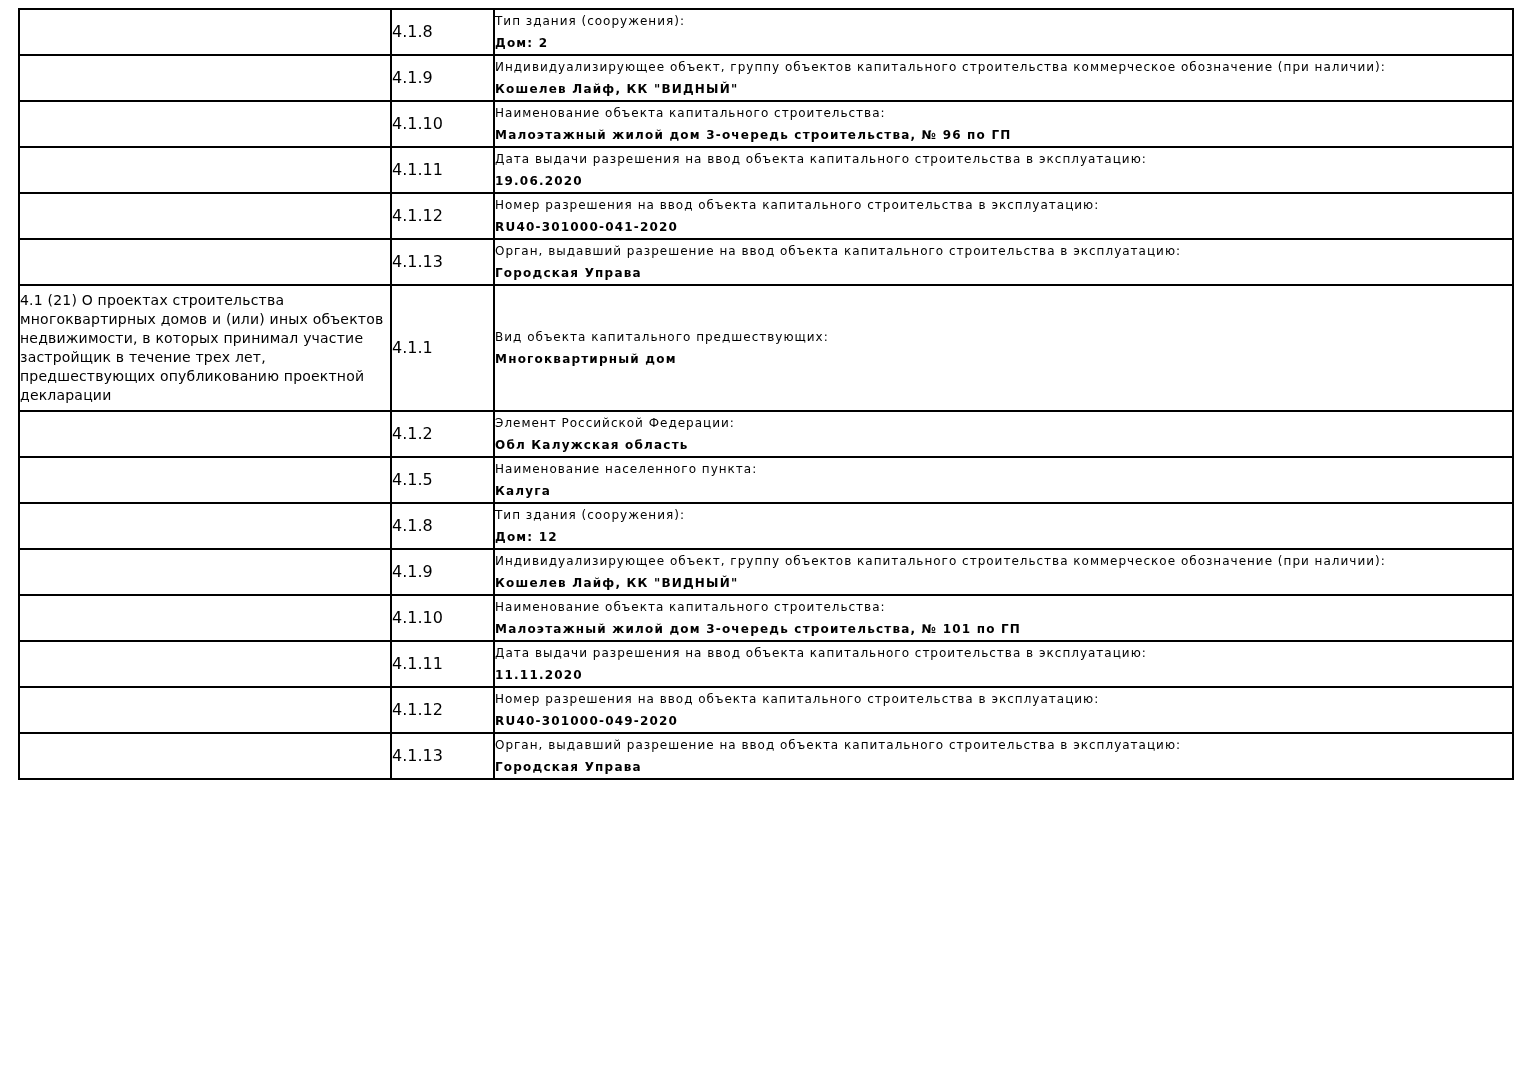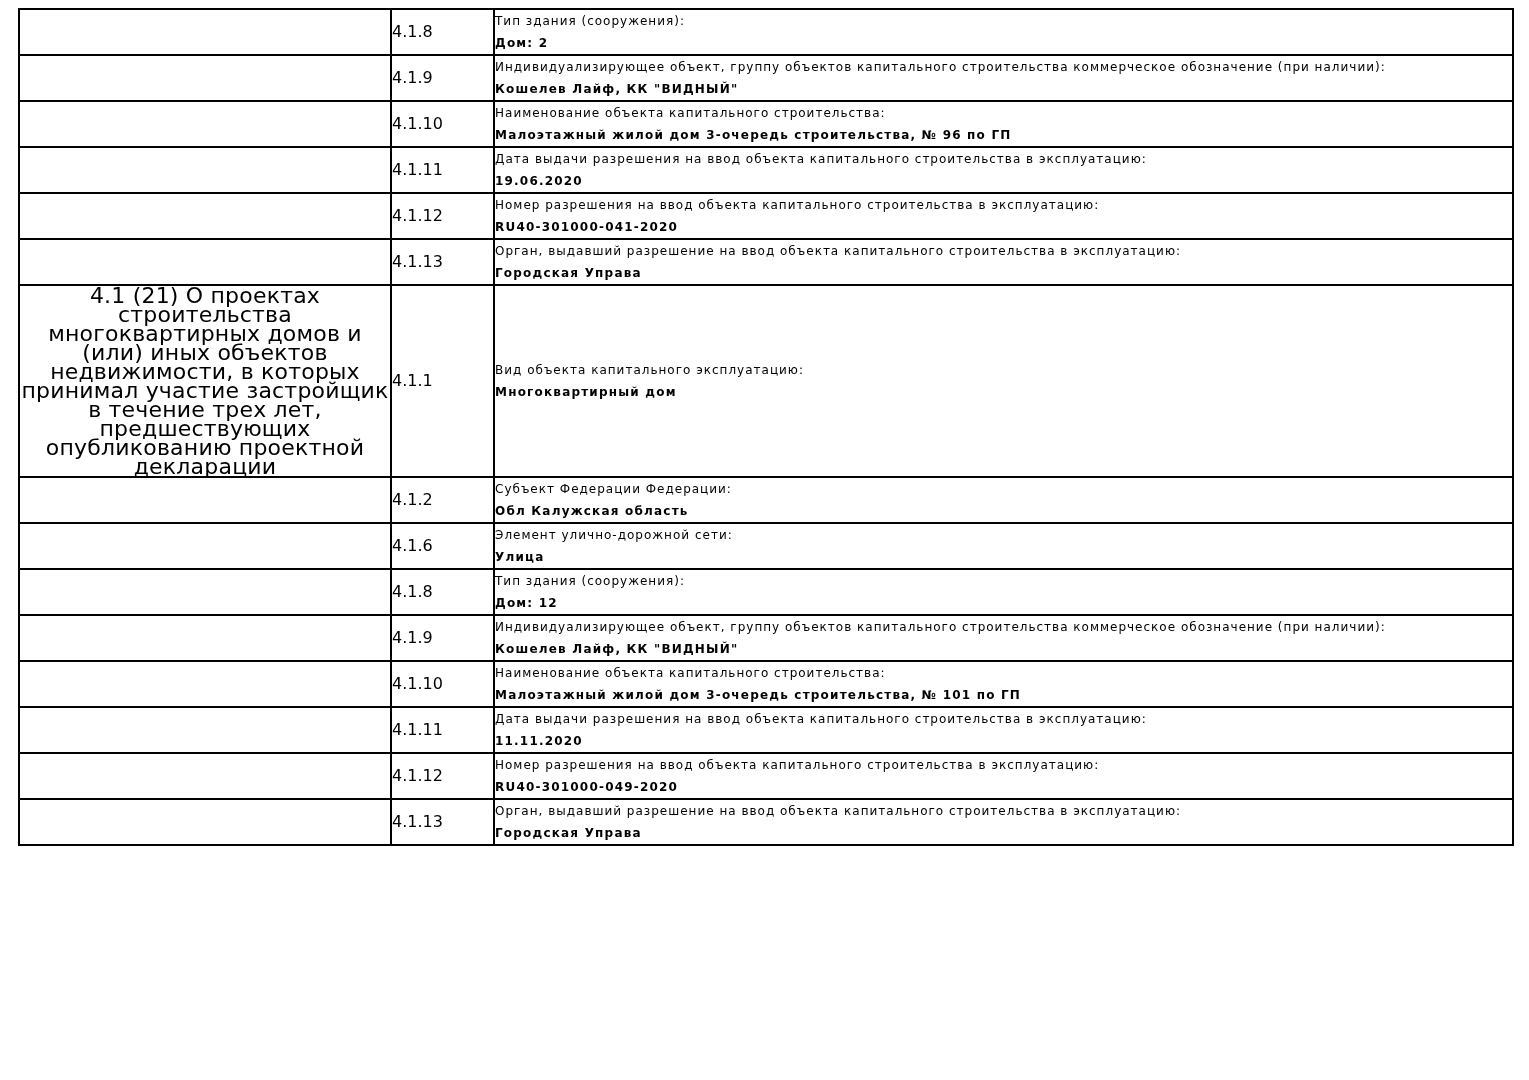--- a/index.html
+++ b/index.html
@@ -27,26 +27,25 @@
     padding-left: 12px;
   }
   table.decl td {
     border: 2px solid #000000;
     vertical-align: middle;
     overflow: hidden;
     padding: 0;
   }
   td.col-section {
     width: 372px;
-    font-size: 22px;
+    font-size: 14px;
     line-height: 19px;
     letter-spacing: 0.2px;
     padding: 2px 4px 2px 3px;
     vertical-align: middle;
-    text-align: center;
   }
   td.col-code {
     width: 103px;
     font-size: 16px;
     line-height: 20px;
     padding: 2px 4px 2px 5px;
   }
   td.col-details {
     font-size: 12px;
     line-height: 22px;
@@ -122,38 +121,38 @@
             <div class="field-label">Орган, выдавший разрешение на ввод объекта капитального строительства в эксплуатацию:</div>
             <div class="field-value">Городская Управа</div>
           </td>
         </tr>
         <tr class="section-row">
           <td class="col-section">
             <div>4.1 (21) О проектах строительства многоквартирных домов и (или) иных объектов недвижимости, в которых принимал участие застройщик в течение трех лет, предшествующих опубликованию проектной декларации</div>
           </td>
           <td class="col-code">4.1.1</td>
           <td class="col-details">
-            <div class="field-label">Вид объекта капитального эксплуатацию:</div>
+            <div class="field-label">Вид объекта капитального предшествующих:</div>
             <div class="field-value">Многоквартирный дом</div>
           </td>
         </tr>
         <tr>
           <td class="col-section"></td>
           <td class="col-code">4.1.2</td>
           <td class="col-details">
-            <div class="field-label">Субъект Федерации Федерации:</div>
+            <div class="field-label">Элемент Российской Федерации:</div>
             <div class="field-value">Обл Калужская область</div>
           </td>
         </tr>
         <tr>
           <td class="col-section"></td>
-          <td class="col-code">4.1.6</td>
-          <td class="col-details">
-            <div class="field-label">Элемент улично-дорожной сети:</div>
-            <div class="field-value">Улица</div>
+          <td class="col-code">4.1.5</td>
+          <td class="col-details">
+            <div class="field-label">Наименование населенного пункта:</div>
+            <div class="field-value">Калуга</div>
           </td>
         </tr>
         <tr>
           <td class="col-section"></td>
           <td class="col-code">4.1.8</td>
           <td class="col-details">
             <div class="field-label">Тип здания (сооружения):</div>
             <div class="field-value">Дом: 12</div>
           </td>
         </tr>

